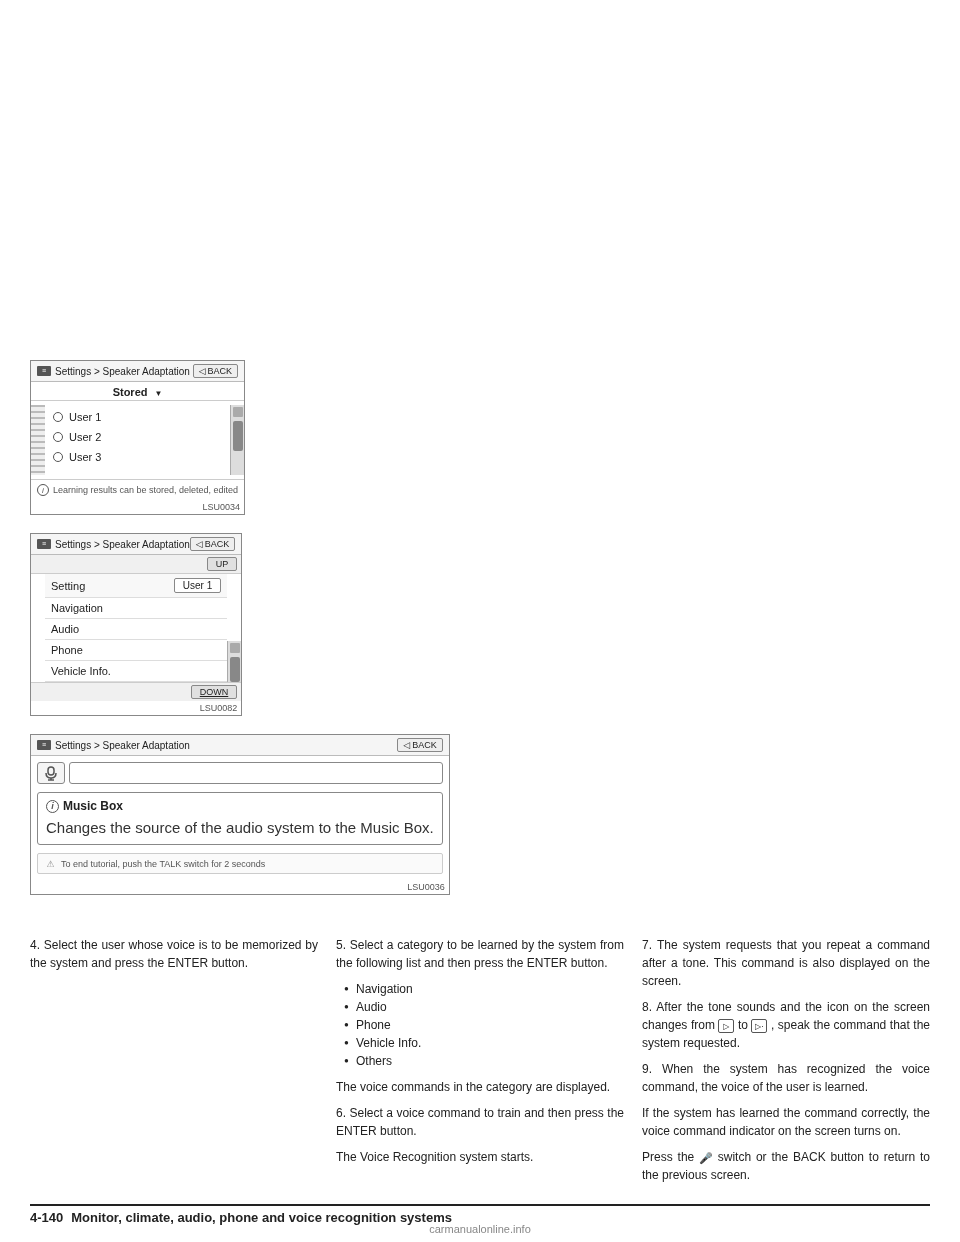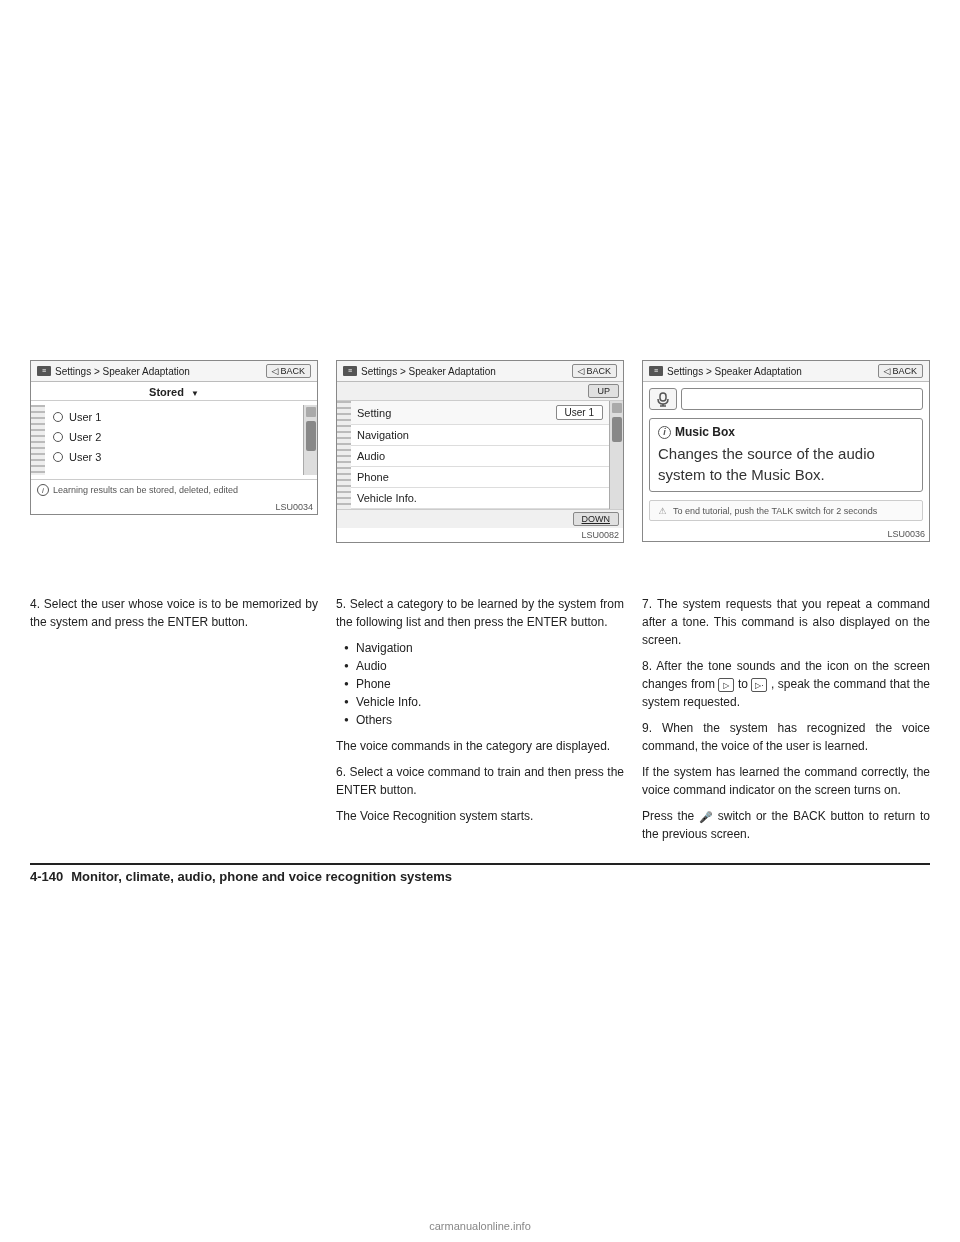--- a/index.html
+++ b/index.html
@@ -21,24 +21,24 @@
       flex-direction: column;
     }
 
     
     .top-spacer {
       flex: 0 0 340px;
     }
 
     .screenshots-row {
       display: flex;
-      flex-direction: row;
+      flex-direction: column;
       gap: 18px;
       align-items: flex-start;
-      margin-bottom: 32px;
+      margin-bottom: 21px;
     }
 
     
     .screenshot-box {
       border: 1.5px solid #888;
       background: #fff;
       flex: 1;
       min-width: 0;
       position: relative;
     }
@@ -217,20 +217,21 @@
     .up-btn {
       border: 1px solid #888;
       border-radius: 2px;
       padding: 1px 8px;
       font-size: 9px;
       background: #e0e0e0;
     }
 
     .category-list-container {
       display: flex;
+      align-items: flex-end;
     }
 
     .left-sidebar-ss2 {
       width: 14px;
       background: repeating-linear-gradient(
         to bottom,
         #bbb 0px, #bbb 2px,
         #eee 2px, #eee 6px
       );
     }

